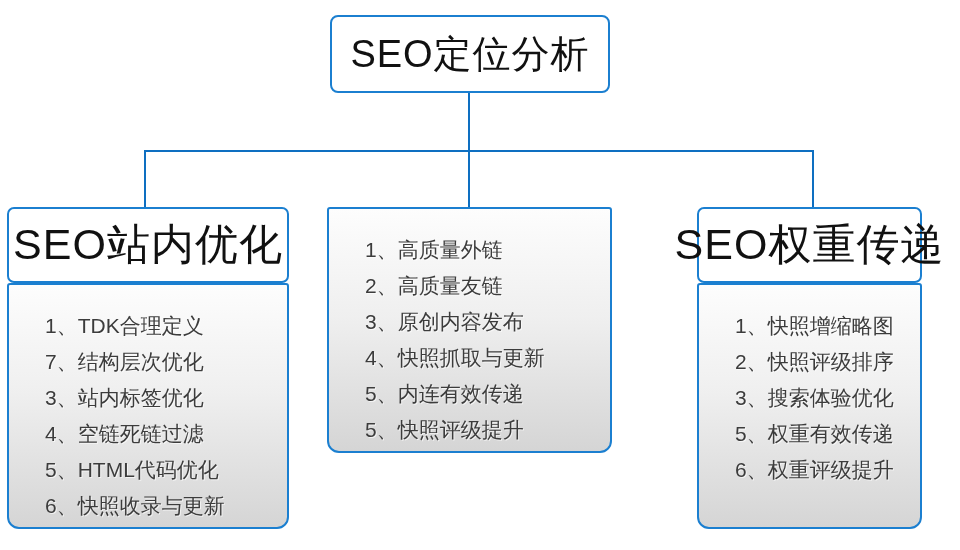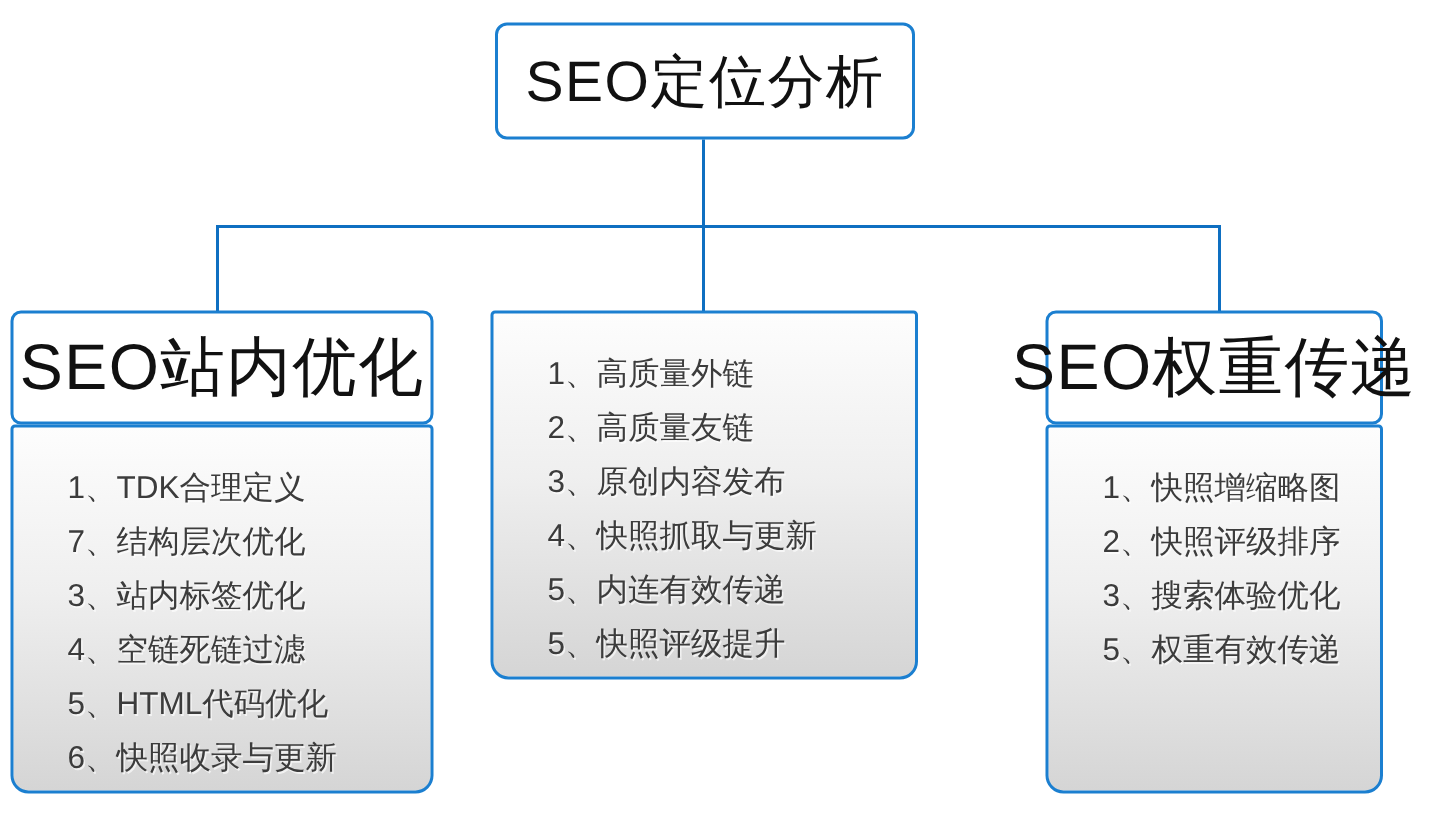--- a/index.html
+++ b/index.html
@@ -140,16 +140,17 @@
 
   <div class="column col-3">
     <div class="header-box">
       <span>SEO权重传递</span>
     </div>
     <div class="list-panel">
       <div class="list-item">1、快照增缩略图</div>
       <div class="list-item">2、快照评级排序</div>
       <div class="list-item">3、搜索体验优化</div>
       <div class="list-item">5、权重有效传递</div>
+      <div class="list-item">6、权重评级提升</div>
     </div>
   </div>
 
 </div>
 
 </body></html>

